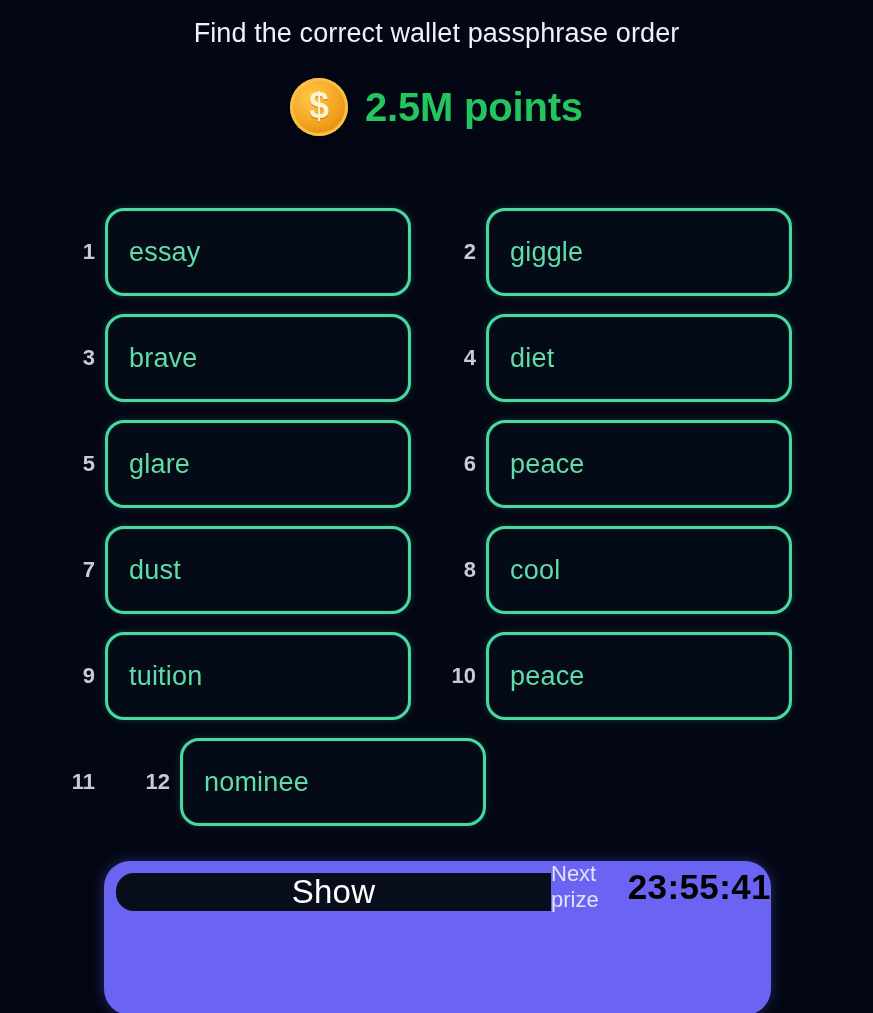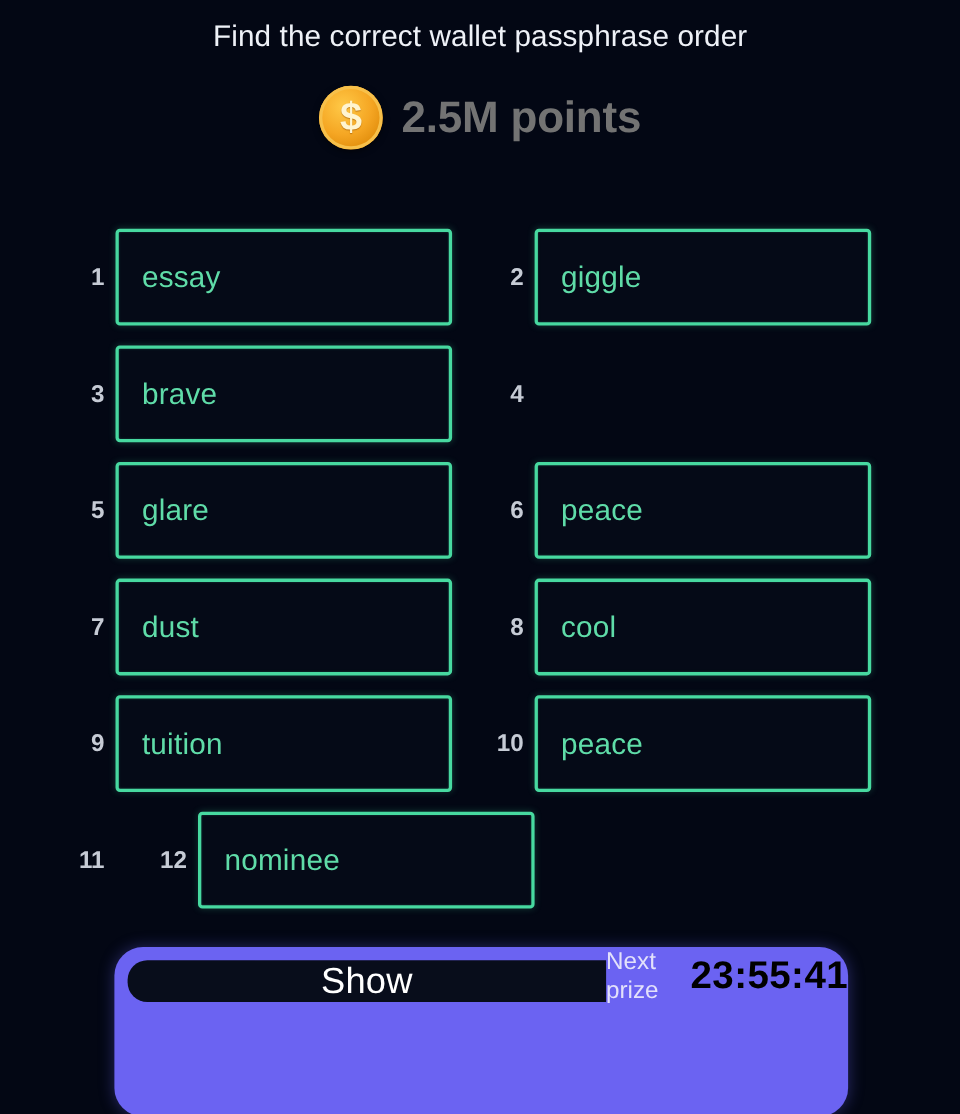--- a/index.html
+++ b/index.html
@@ -46,21 +46,21 @@
     font-size:36px;
     font-weight:700;
     color:#fff4d0;
     line-height:1;
     text-shadow:0 1px 1px rgba(150,80,0,.6);
     transform:translateY(-1px);
   }
   .points-text {
     font-size:40px;
     font-weight:700;
-    color:#737373;
+    color:#22c55e;
     letter-spacing:-0.2px;
   }
 
   
   .grid {
     position:absolute;
     top:208px; left:0; width:873px;
   }
   .row {
     display:flex;
@@ -81,21 +81,21 @@
     font-size:22px;
     font-weight:700;
     color:#c6cbd5;
     flex:0 0 auto;
     line-height:1;
   }
   .wordbox {
     width:306px;
     height:88px;
     border:3px solid #47d9a0;
-    border-radius:4px;
+    border-radius:19px;
     background:#050a17;
     display:flex;
     align-items:center;
     padding-left:21px;
     box-shadow:0 0 7px rgba(71,217,160,.22), 0 0 2px rgba(71,217,160,.3) inset;
     flex:0 0 auto;
   }
   .word {
     font-size:27px;
     font-weight:400;
@@ -186,20 +186,23 @@
 
     <div class="row">
       <div class="cell left">
         <span class="idx">3</span>
         <div class="wordbox">
           <span class="word">brave</span>
         </div>
       </div>
       <div class="cell right">
         <span class="idx">4</span>
+        <div class="wordbox">
+          <span class="word">diet</span>
+        </div>
       </div>
     </div>
 
     <div class="row">
       <div class="cell left">
         <span class="idx">5</span>
         <div class="wordbox">
           <span class="word">glare</span>
         </div>
       </div>

